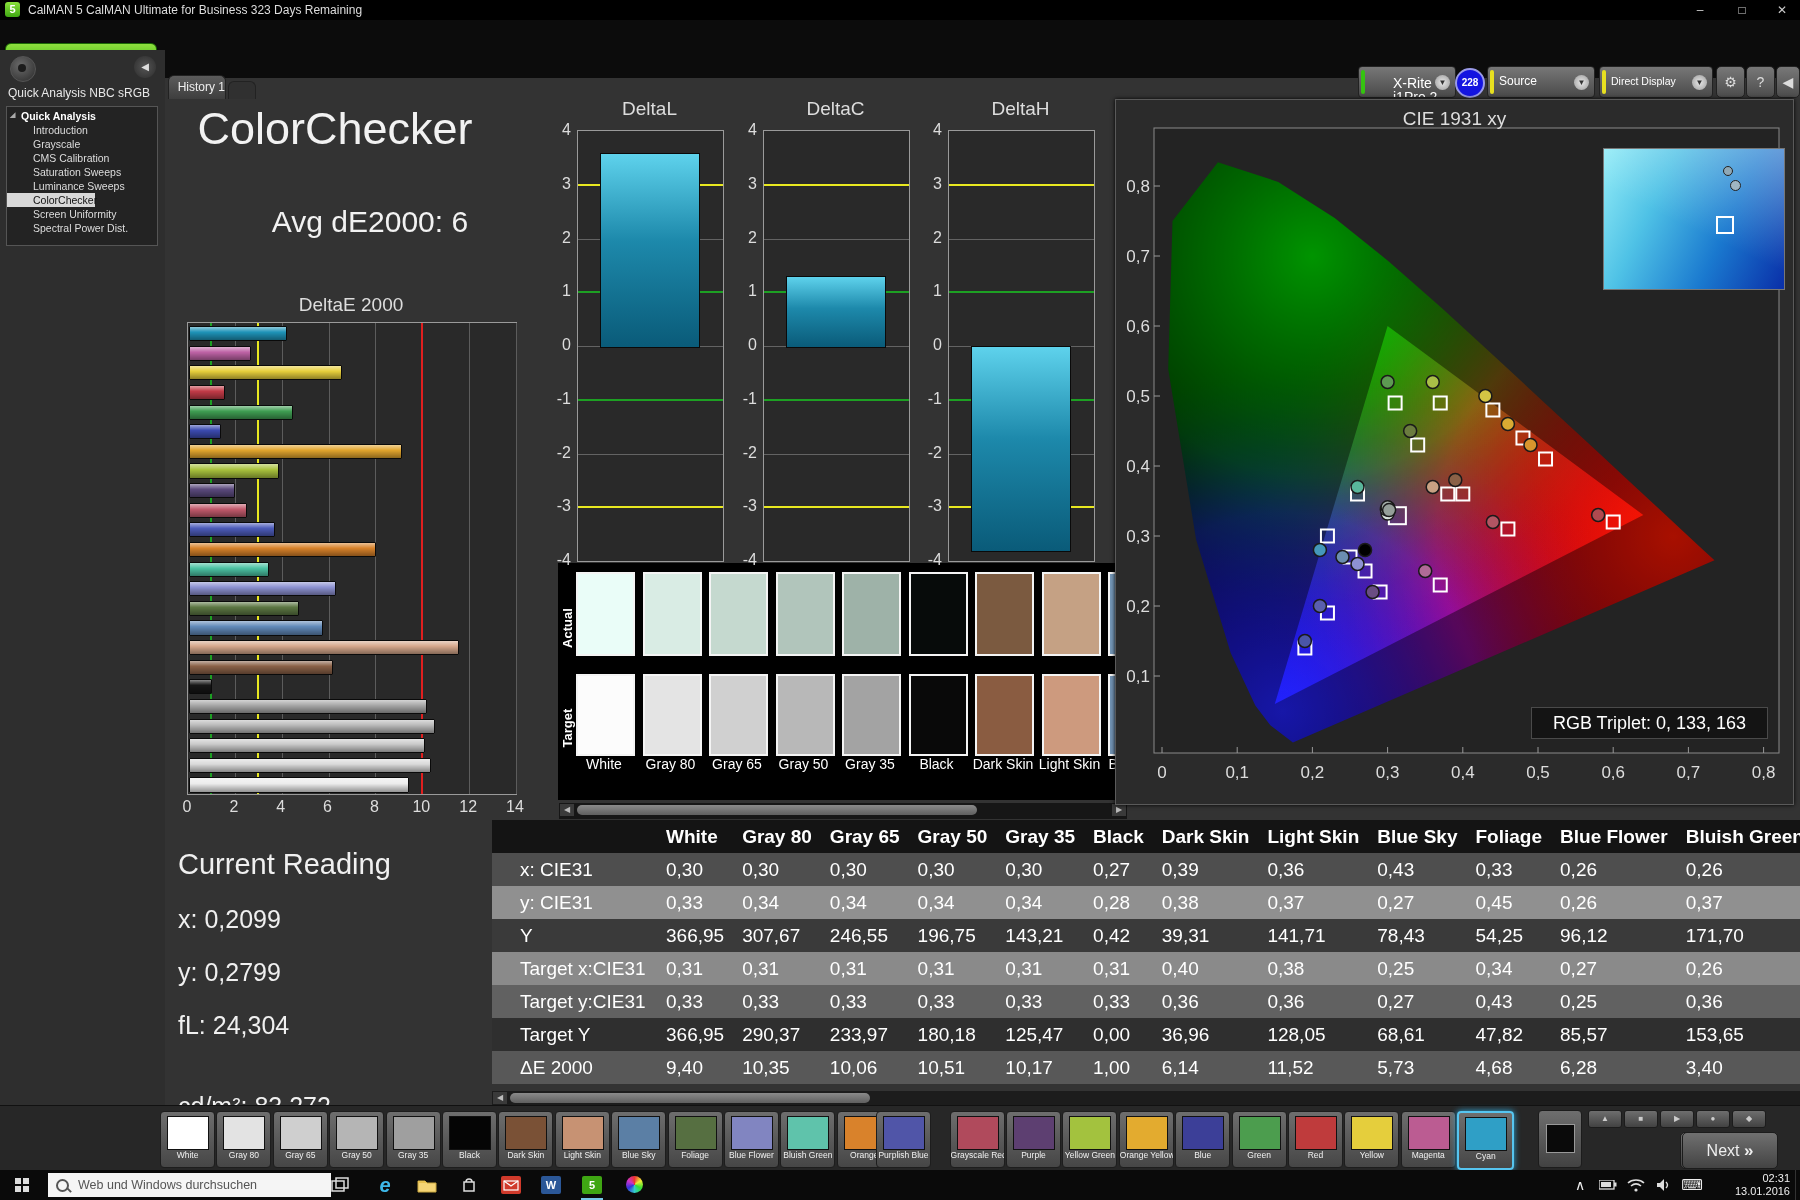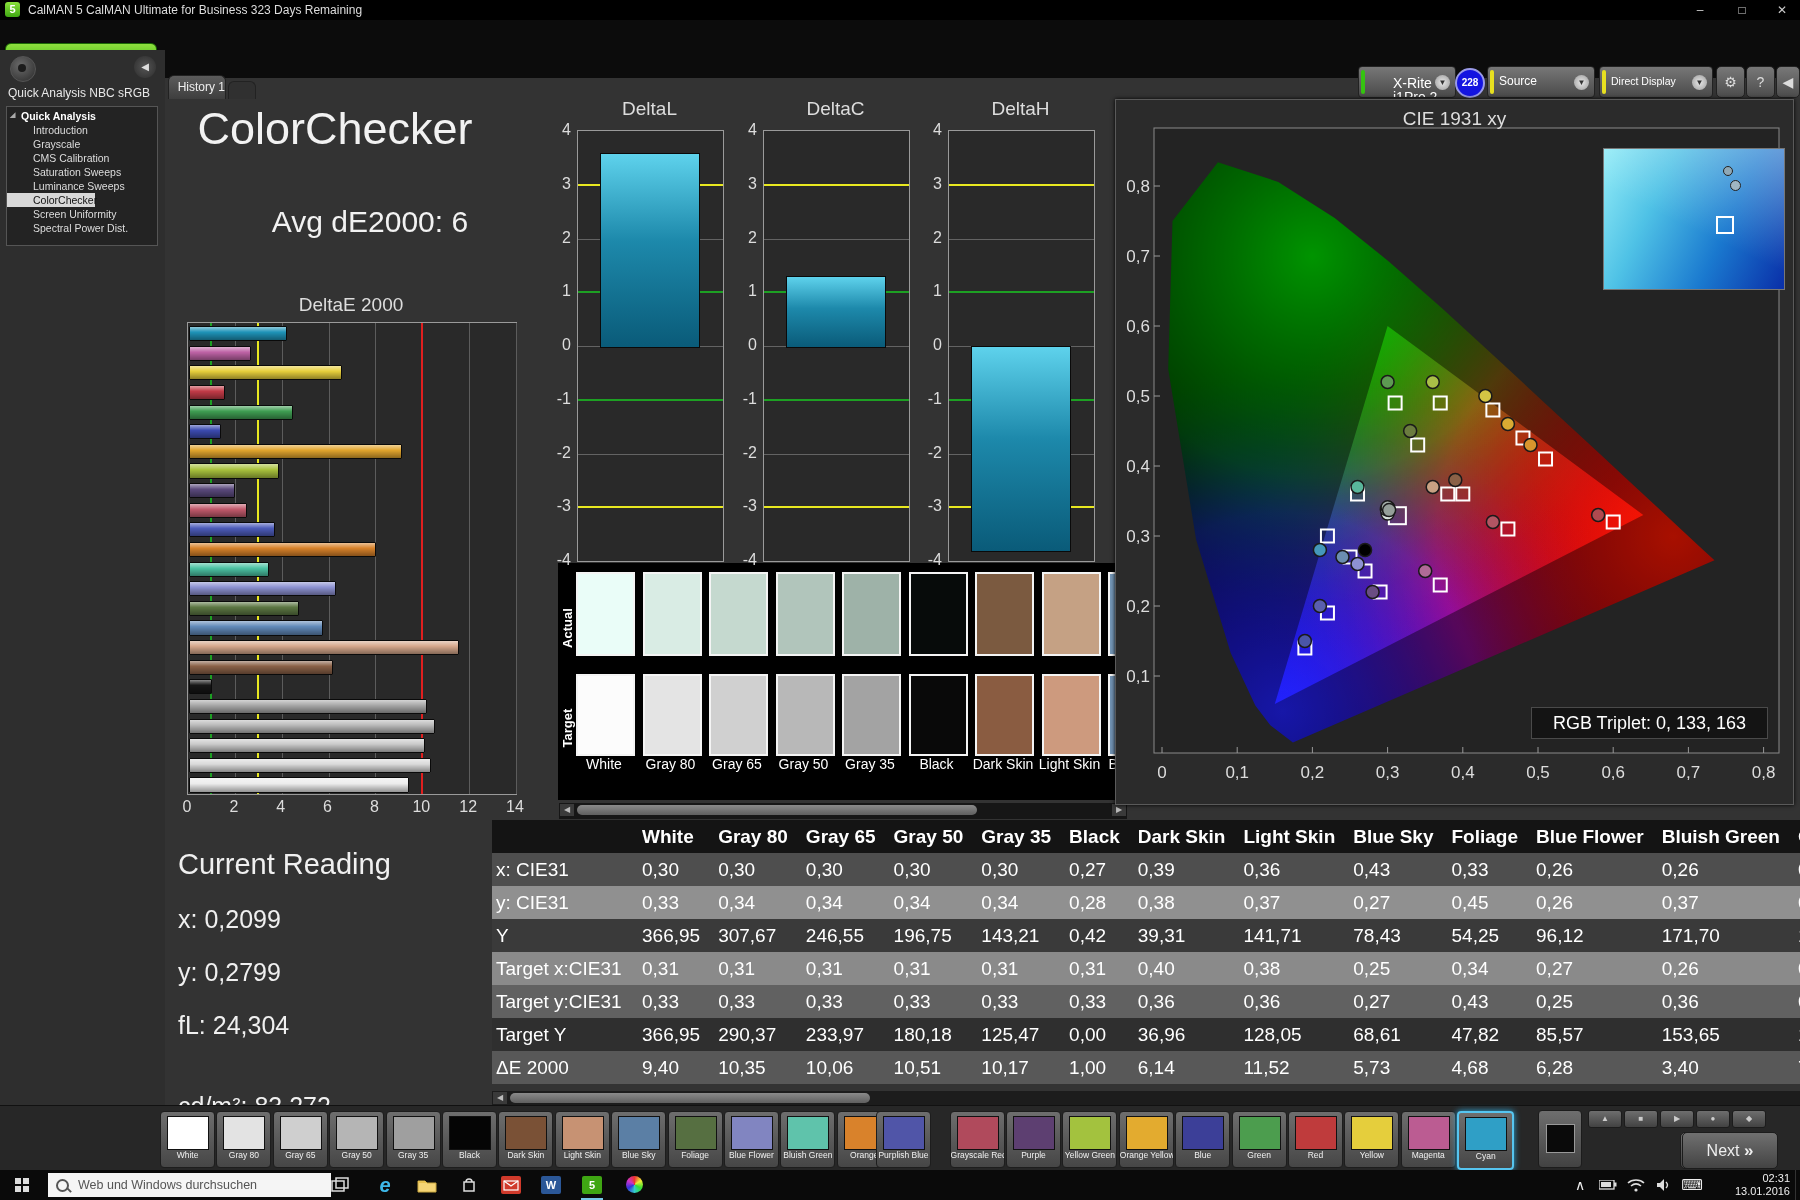--- a/index.html
+++ b/index.html
@@ -83,21 +83,21 @@
   #inset-square{position:absolute;left:62%;top:48%;width:14px;height:14px;border:2px solid #fff;}
   #inset-dot1{position:absolute;left:70%;top:22%;width:9px;height:9px;border-radius:50%;background:#9fb6c2;border:1px solid #222;}
   #inset-dot2{position:absolute;left:66%;top:12%;width:8px;height:8px;border-radius:50%;background:#8fa8b6;border:1px solid #222;}
   #rgb-triplet{position:absolute;left:415px;top:607px;width:235px;height:30px;background:rgba(18,18,18,.88);
                border:1px solid #4a4a4a;color:#fff;font-size:18px;text-align:center;line-height:30px;}
   
   #table-wrap{position:absolute;left:492px;top:820px;width:1308px;height:268px;overflow:hidden;}
   table{border-collapse:collapse;font-size:19px;color:#fff;white-space:nowrap;}
   th,td{padding:5px 9px;font-weight:normal;text-align:left;height:23px;}
   thead th{background:#141414;font-weight:bold;}
-  td:first-child,th:first-child{padding-left:4px;min-width:128px;}
+  td:first-child,th:first-child{padding-left:28px;min-width:128px;}
   #table-scroll{position:absolute;left:492px;top:1090px;width:1308px;height:15px;background:#1c1c1c;border-top:1px solid #333;}
   
   #cur-title{position:absolute;left:178px;top:848px;font-size:29px;color:#f0f0f0;}
   .cur-line{position:absolute;left:178px;font-size:25px;color:#f0f0f0;}
   
   #bottom-strip{position:absolute;left:0;top:1105px;width:1800px;height:65px;background:#272727;border-top:1px solid #111;}
   .patch-btn{position:absolute;top:5px;width:53px;height:55px;background:linear-gradient(#6e6e6e,#464646);
              border:1px solid #1d1d1d;border-radius:4px;}
   .patch-btn.sel{border:2px solid #56c5f0;box-shadow:0 0 6px #2da8dd;}
   .patch-sw{position:absolute;left:6px;top:4px;width:40px;height:32px;border:1px solid #111;}

